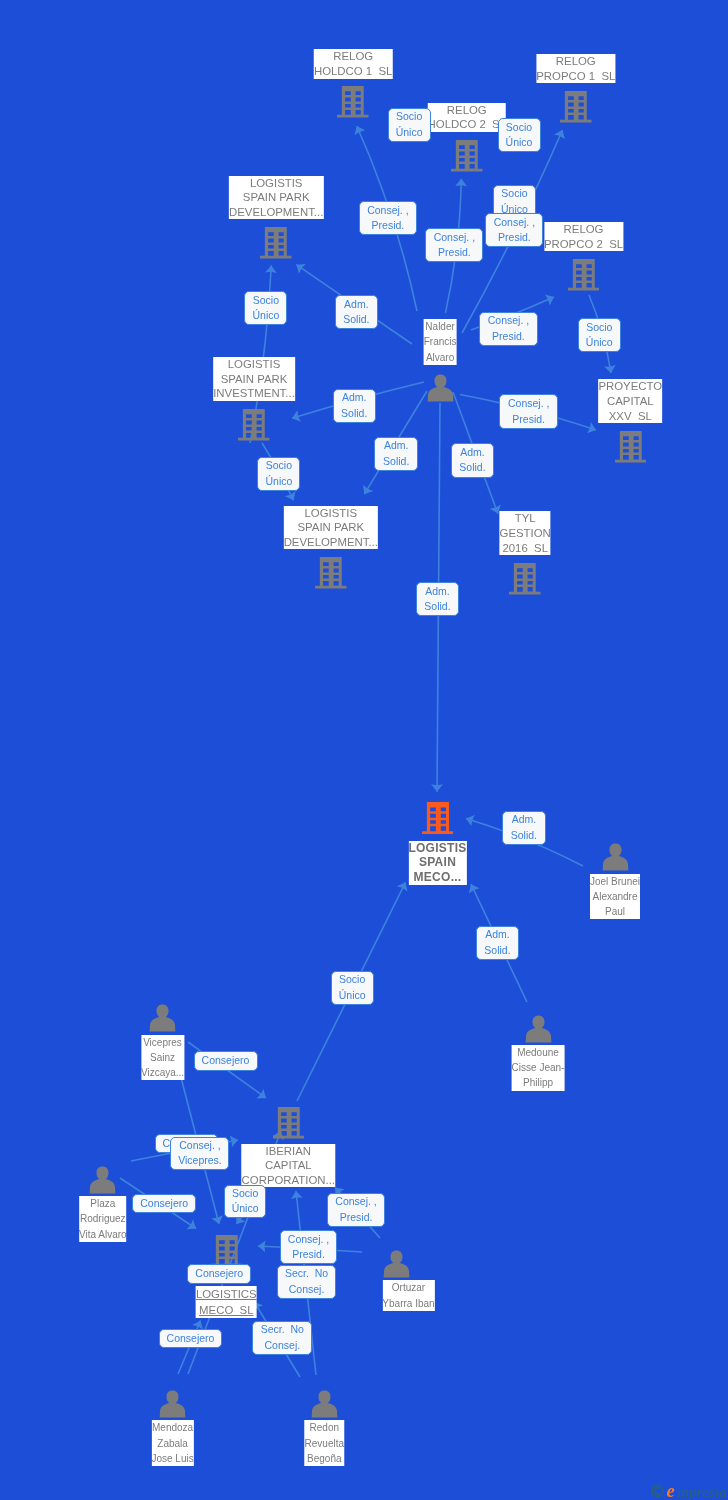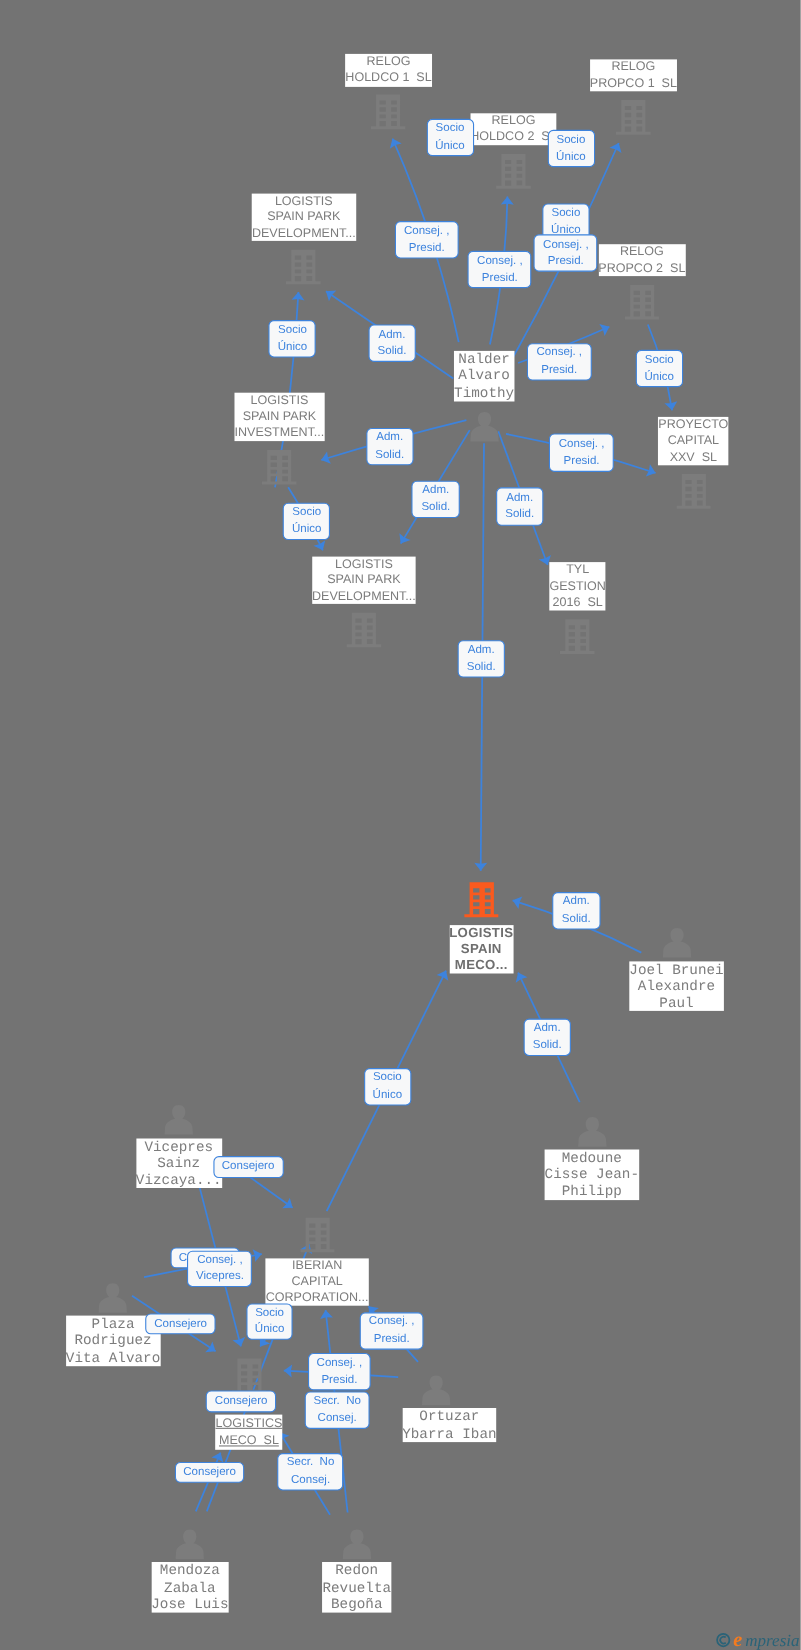--- a/index.html
+++ b/index.html
@@ -1,25 +1,25 @@
 <!DOCTYPE html>
 <html><head>
 <meta charset="utf-8">
 <style>
   html,body{margin:0;padding:0;background:#ffffff;}
   body{width:728px;height:1500px;font-family:"Liberation Sans",sans-serif;overflow:hidden;position:relative;
       -webkit-font-smoothing:antialiased;}
-  #stage{position:absolute;left:0;top:0;width:728px;height:1500px;background:#737373;opacity:0.999;}
+  #stage{position:absolute;left:0;top:0;width:728px;height:1500px;background:#1d4ed8;opacity:0.999;}
   svg#edges{position:absolute;left:0;top:0;width:728px;height:1500px;}
   .node{position:absolute;width:0;height:0;}
   .node .ic{position:absolute;}
   .node .lbl{position:absolute;white-space:nowrap;text-align:center;left:0;
       font-size:11.4px;color:#7c7c7c;line-height:14.6px;transform:translateX(-50%);
       background:#ffffff;}
-  .node.person .lbl{font-size:13px;line-height:15.2px;font-family:Liberation Mono, monospace;}
+  .node.person .lbl{font-size:10px;line-height:15.2px;}
   .node.main .lbl{font-weight:bold;color:#6e6e6e;font-size:12px;line-height:14.9px;letter-spacing:0.28px;}
   .rel{position:absolute;border:1.3px solid #3d83dd;border-radius:5px;background:#f7f8f9;
       color:#3d83dd;font-size:10.5px;line-height:15.5px;text-align:center;
       white-space:nowrap;box-sizing:border-box;display:flex;flex-direction:column;
       align-items:center;justify-content:center;}
   .wm{position:absolute;left:651px;top:1481px;height:20px;}
 </style>
 </head>
 <body>
 
@@ -220,22 +220,22 @@
           <div>GESTION</div>
           <div>2016&nbsp; SL</div>
         </div>
       </div>
       <div class="node person" style="left: 440.1px; top: 0px;">
         <div class="ic" style="left: -14.5px; top: 374.3px;"><svg viewBox="0 0 100 100" width="29" height="28">
             <path fill="#7c7c7c" d="M50 2 C36 2 28.5 11 28.5 25 C28.5 34.5 33 43 38.5 46.5 C19 51 7.5 60 5.5 74 L4 98 H96 L94.5 74 C92.5 60 81 51 61.5 46.5 C67 43 71.5 34.5 71.5 25 C71.5 11 64 2 50 2 Z"></path>
           </svg></div>
         <div class="lbl" style="top: 319.2px;">
           <div>Nalder</div>
+          <div>Francis</div>
           <div>Alvaro</div>
-          <div>Timothy</div>
         </div>
       </div>
       <div class="node main" style="left: 437.5px; top: 0px;">
         <div class="ic" style="left: -15.9px; top: 800.5px;"><svg viewBox="0 0 100 100" width="31.8" height="34">
             <path fill="#fa5a1e" d="M15.4 0 H84.9 V91.3 H100 V100 H0 V91.3 H15.4 Z M25.6 17 H43.6 V28.8 H25.6 Z M59 17 H75.4 V28.8 H59 Z M25.6 36.7 H43.6 V49.3 H25.6 Z M59 36.7 H75.4 V49.3 H59 Z M25.6 57.2 H43.6 V68.3 H25.6 Z M59 57.2 H75.4 V68.3 H59 Z M25.6 76.2 H43.6 V91.3 H25.6 Z M59 76.2 H75.4 V90.3 H59 Z" fill-rule="evenodd"></path>
           </svg></div>
         <div class="lbl" style="top: 840.5px;">
           <div>LOGISTIS</div>
           <div>SPAIN</div>
           <div>MECO...</div>

